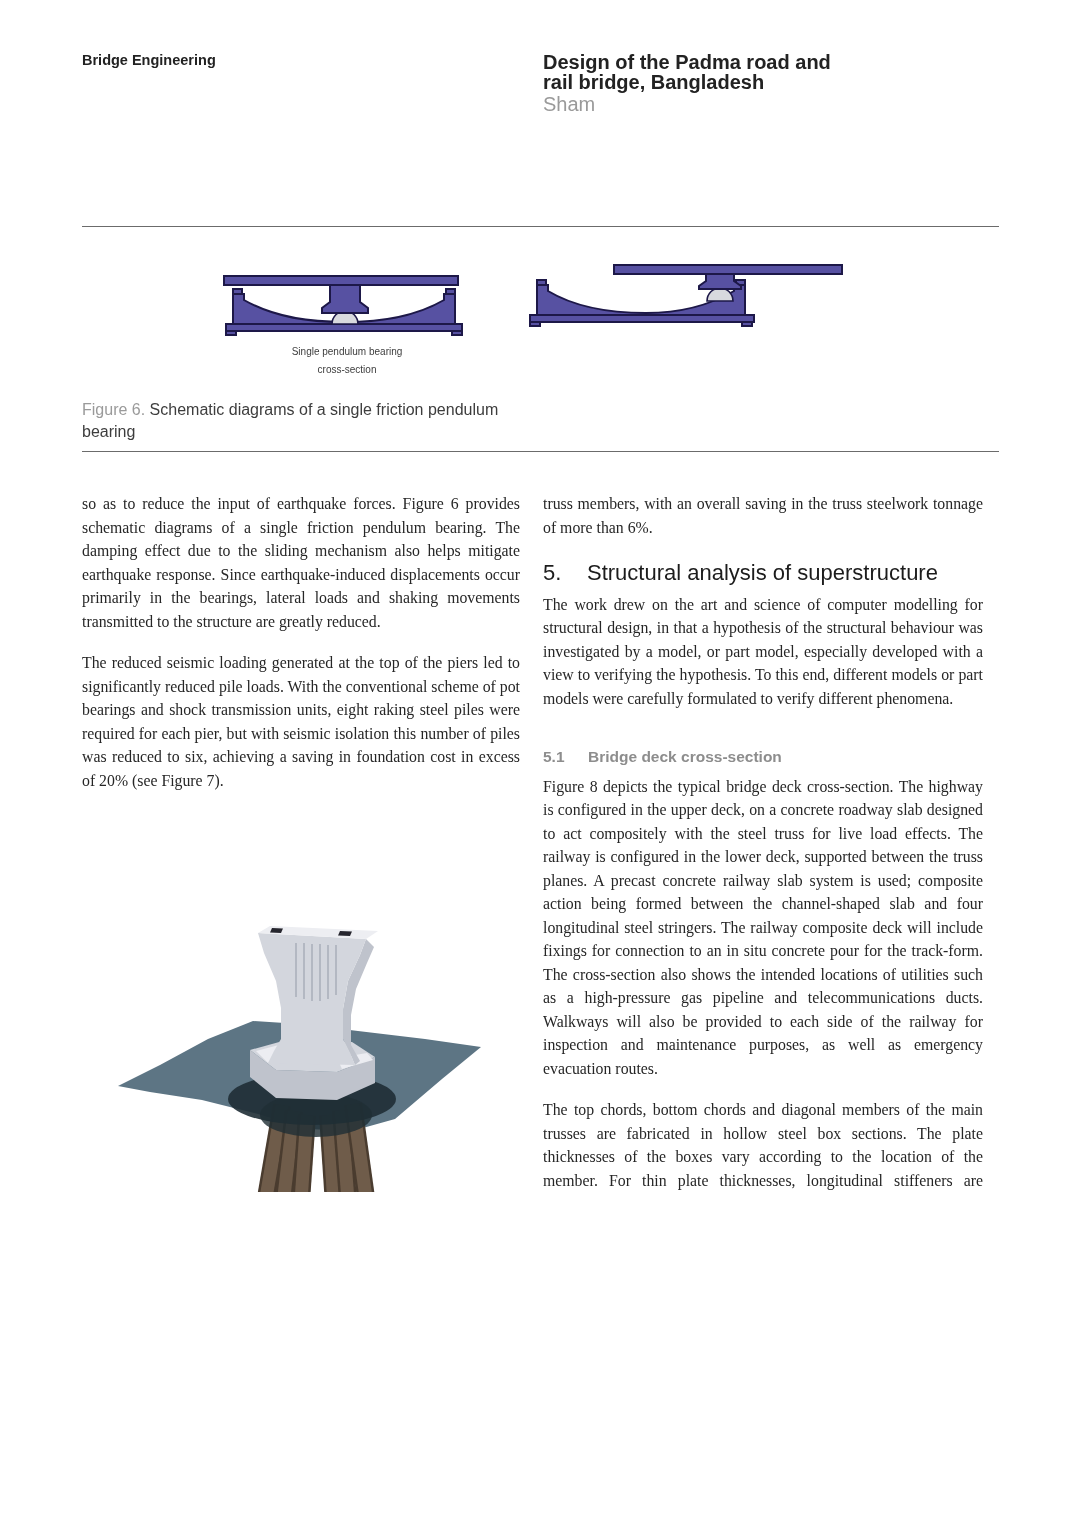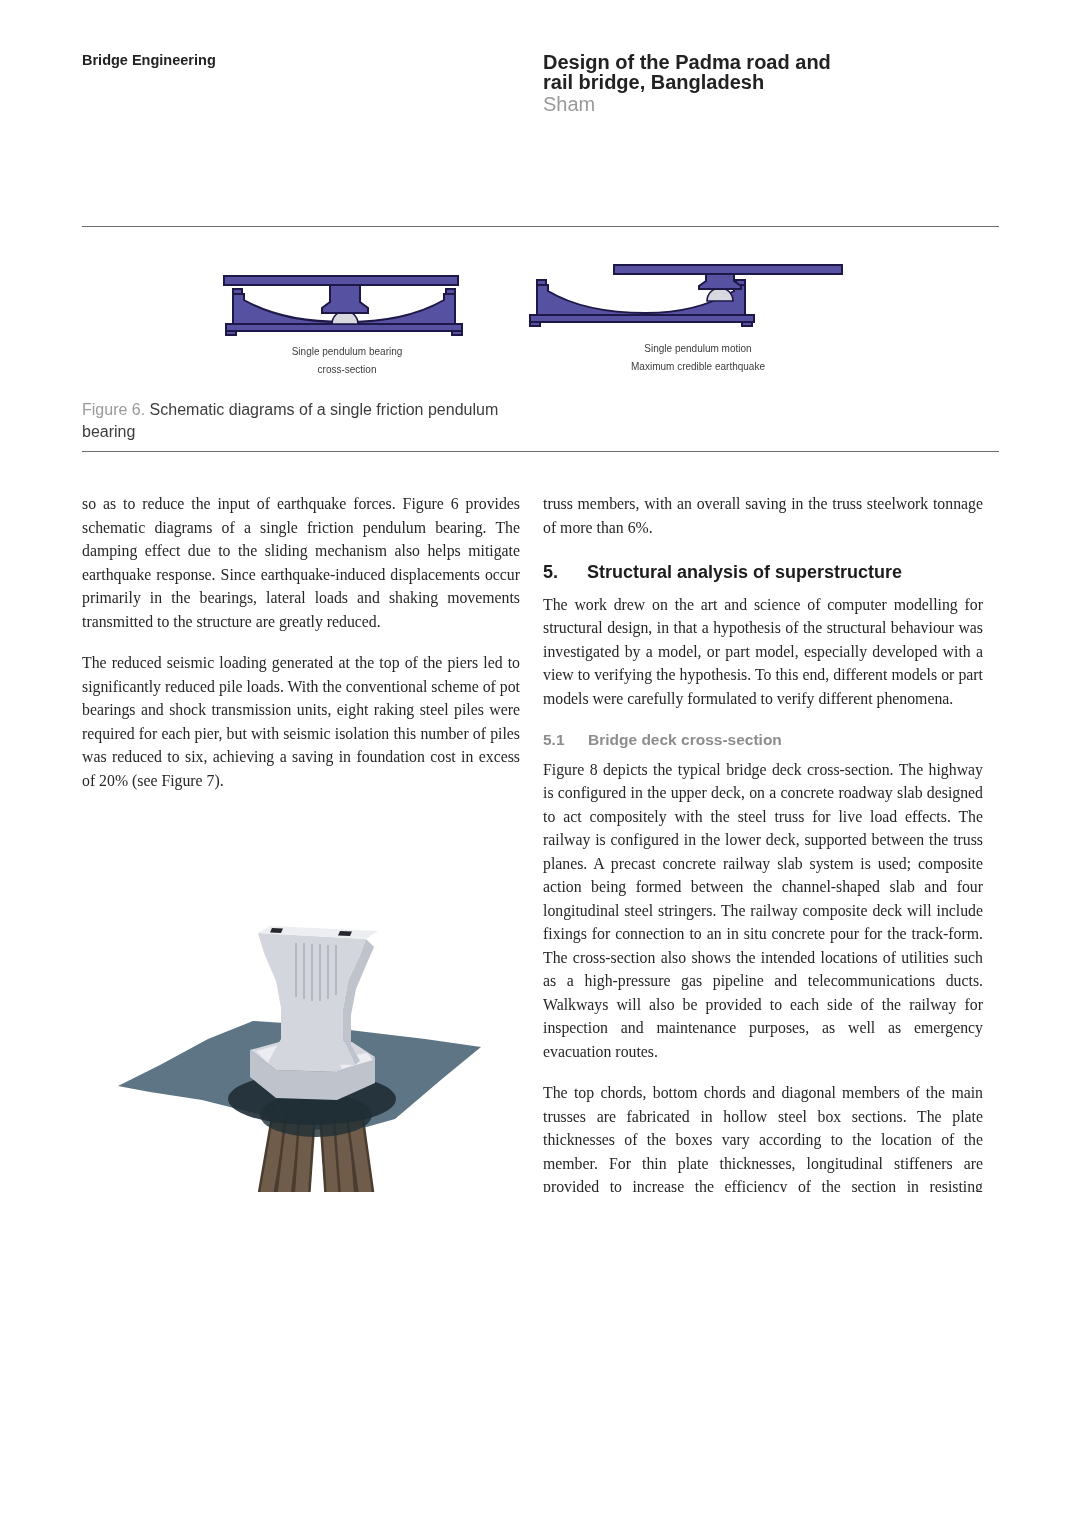--- a/index.html
+++ b/index.html
@@ -34,26 +34,26 @@
   .fig6-caption{left:82px;top:399px;width:430px;}
   .fig7-caption{left:82px;top:1353px;width:445px;}
 
   
   .col{font-family:"Liberation Serif",serif;font-size:15.8px;line-height:23.5px;
        text-align:justify;color:var(--text_body);}
   .col p{margin:0 0 18px 0;}
   .col-left{left:82px;top:492px;width:438px;}
   .col-right{left:543px;top:492px;width:440px;}
 
-  .sec-h1{font-family:"Liberation Sans",sans-serif;font-size:18px;font-weight:bold;color:#1c1c1c;
+  .sec-h1{font-family:"Liberation Sans",sans-serif;font-size:22px;font-weight:normal;color:#1c1c1c;
           margin:22px 0 8px 0;text-align:left;}
   .sec-h1 .sec-num{display:inline-block;width:44px;}
   .sec-h2{font-family:"Liberation Sans",sans-serif;font-size:15.5px;font-weight:bold;color:#8d8d8d;
           margin:14px 0 6px 0;text-align:left;}
-  .sec-h2 .sec-num{display:inline-block;width:45px;}
+  .sec-h2 .sec-num{display:inline-block;width:45px;margin-top:17px;}
 
   
   .fig7-render{left:90px;top:893px;width:440px;height:450px;}
   .water{fill:var(--water);}
   .scour{fill:var(--water_dark);}
   .pile-back{stroke:var(--pile_dark);stroke-width:18;stroke-linecap:butt;}
   .pile-front{stroke:var(--pile);stroke-width:13;stroke-linecap:butt;}
   .pier-light{fill:var(--pier_light);}
   .pier-mid{fill:var(--pier_mid);}
   .pier-top{fill:var(--pier_top);}
@@ -96,24 +96,20 @@
     <rect class="pfill" x="2" y="60" width="224" height="7"></rect>
     <rect class="pfill" x="2" y="67" width="10" height="4"></rect>
     <rect class="pfill" x="214" y="67" width="10" height="4"></rect>
     <path class="ballf" d="M179,46 A13,13 0 0 1 205,46 Z"></path>
     <path class="pfill" d="M178,19 L178,26 L171,31 L171,34 L213,34 L213,31 L206,26 L206,19 Z"></path>
   </svg>
 
   <div class="abs diag-label diag-label-left">
     <div>Single pendulum bearing</div>
     <div>cross-section</div>
-  </div>
-  <div class="abs diag-label diag-label-right">
-    <div>Single pendulum motion</div>
-    <div>Maximum credible earthquake</div>
   </div>
 
   <div class="abs caption fig6-caption">
     <span class="cap-label">Figure 6.</span><span> Schematic diagrams of a single friction pendulum bearing</span>
   </div>
 
   <div class="abs rule rule-mid"></div>
 
   <div class="abs col col-left">
     <p>so as to reduce the input of earthquake forces. Figure 6 provides schematic diagrams of a single friction pendulum bearing. The damping effect due to the sliding mechanism also helps mitigate earthquake response. Since earthquake-induced displacements occur primarily in the bearings, lateral loads and shaking movements transmitted to the structure are greatly reduced.</p>

